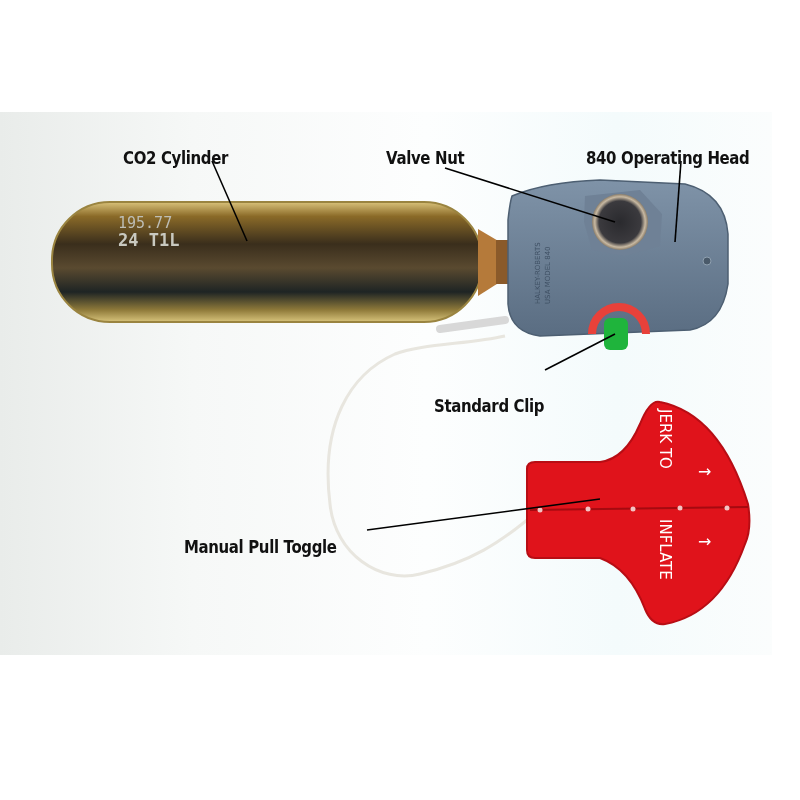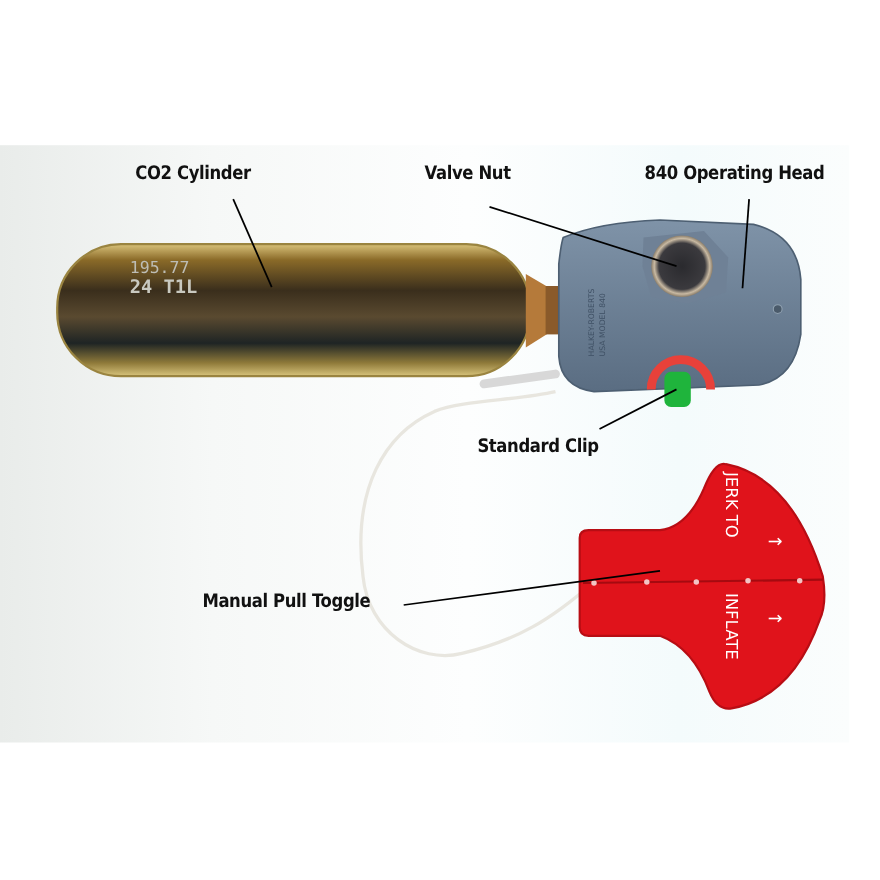--- a/index.html
+++ b/index.html
@@ -1,18 +1,18 @@
 <!DOCTYPE html>
 <html><head>
   <meta charset="utf-8">
   <style>
     html, body { margin: 0; padding: 0; background: #ffffff; }
     body { width: 800px; height: 800px; position: relative; overflow: hidden; font-family: "DejaVu Sans", sans-serif; }
     .photo {
-      position: absolute; left: 0; top: 132px; width: 772px; height: 543px;
+      position: absolute; left: 0; top: 112px; width: 772px; height: 543px;
       background: linear-gradient(90deg, #e9ecea 0%, #f6f8f7 25%, #fdfefe 55%, #f4fbfc 80%, #fbfdfd 100%);
       overflow: hidden;
     }
     svg.art { position: absolute; left: 0; top: 0; }
     .label {
       position: absolute; font-family: "DejaVu Sans", sans-serif; font-weight: bold;
       font-size: 17px; color: #111; white-space: nowrap; letter-spacing: -0.4px;
       transform: scaleX(0.88); transform-origin: left center;
     }
   </style>

